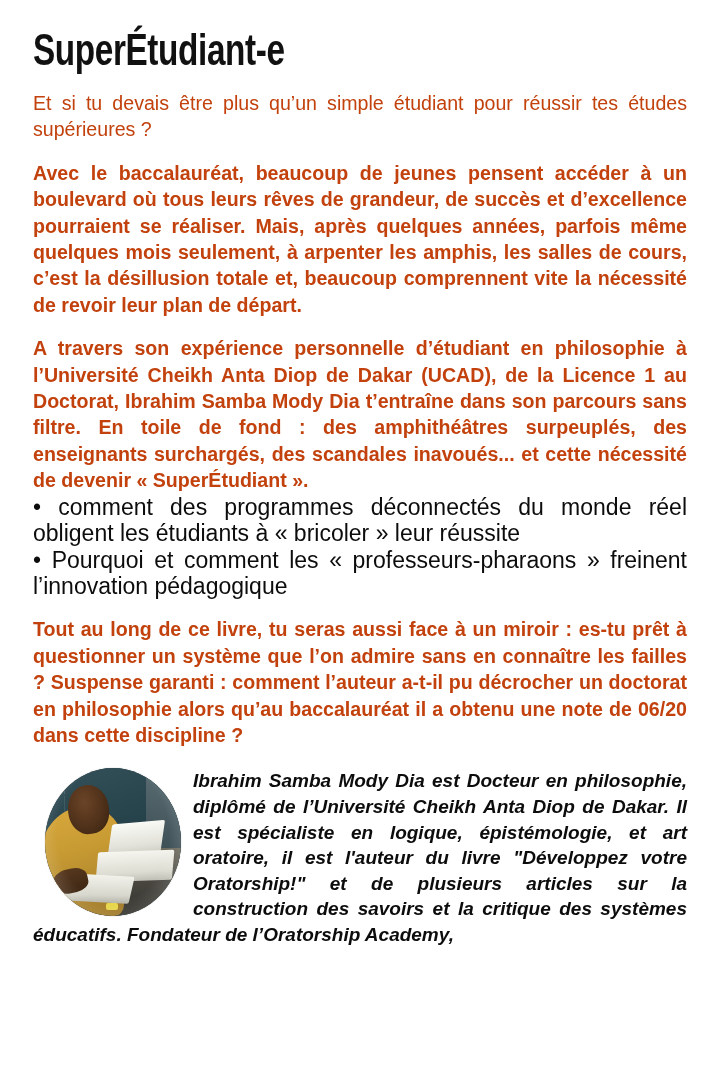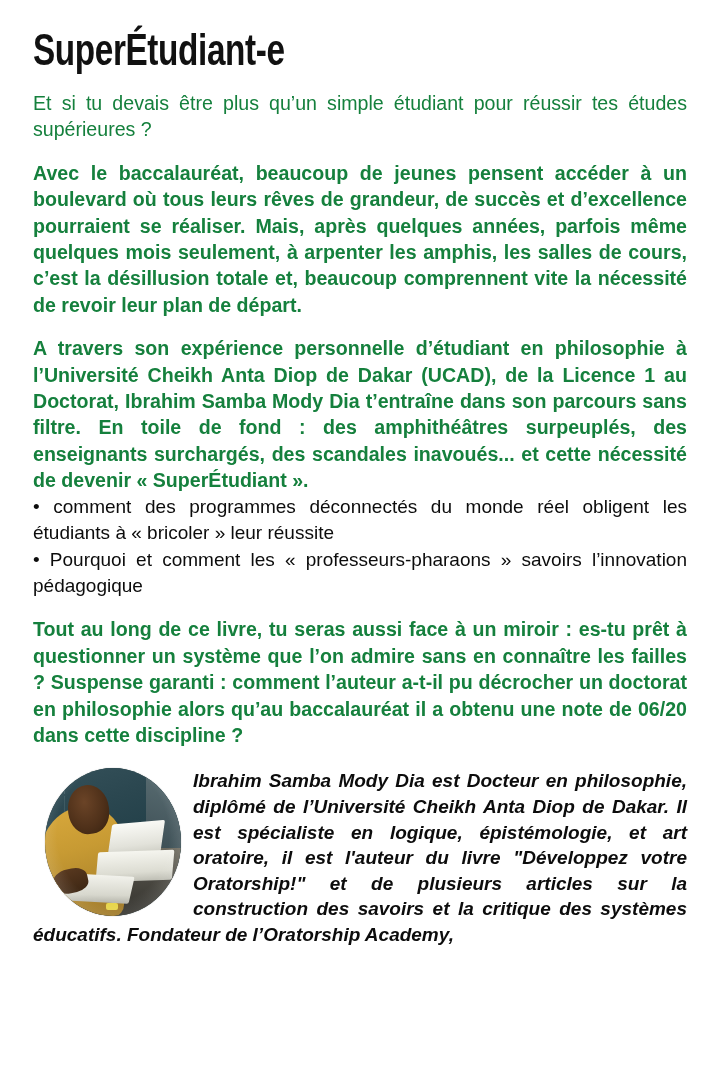--- a/index.html
+++ b/index.html
@@ -35,32 +35,32 @@
     padding-top: 27px;
     transform: scaleX(0.74);
     transform-origin: left center;
     white-space: nowrap;
   }
 
   
   .body-block {
     font-size: 19.6px;
     line-height: 26.4px;
-    color: #15803d;
+    color: #c2410c;
     margin: 0;
     text-align: justify;
     text-justify: inter-word;
     -webkit-hyphens: none;
     hyphens: none;
   }
   .p-lead   { margin-top: 18px; }
   .p-gap    { margin-top: 17px; font-weight: bold; }
 
   .bullet-line {
-    font-size: 19px;
+    font-size: 23px;
     line-height: 26.4px;
     text-align: justify;
     margin: 0;
   }
 
   .left-align { text-align: left; }
 
   
   .bio-wrap {
     margin-top: 16px;
@@ -181,21 +181,21 @@
 
   <p class="body-block p-lead">Et si tu devais être plus qu’un simple étudiant pour réussir tes études supérieures ?</p>
 
   <p class="body-block p-gap">Avec le baccalauréat, beaucoup de jeunes pensent accéder à un boulevard où tous leurs rêves de grandeur, de succès et d’excellence pourraient se réaliser. Mais, après quelques années, parfois même quelques mois seulement,  à arpenter les amphis, les salles de cours, c’est la désillusion totale et, beaucoup comprennent vite la nécessité de revoir leur plan de départ.</p>
 
   <p class="body-block p-gap">A travers son expérience personnelle d’étudiant en philosophie à l’Université Cheikh Anta Diop de Dakar (UCAD), de la Licence 1 au Doctorat, Ibrahim Samba Mody Dia t’entraîne dans son parcours sans filtre. En toile de fond : des amphithéâtres surpeuplés, des enseignants surchargés, des scandales inavoués... et cette nécessité de devenir « SuperÉtudiant ».</p>
 
 
   <div>
     <p class="bullet-line">• comment des programmes déconnectés du monde réel obligent les étudiants à « bricoler » leur réussite</p>
-    <p class="bullet-line">• Pourquoi et comment les « professeurs-pharaons » savoirs l’innovation pédagogique</p>
+    <p class="bullet-line">• Pourquoi et comment les « professeurs-pharaons » freinent l’innovation pédagogique</p>
   </div>
 
   <p class="body-block p-gap">Tout au long de ce livre, tu seras aussi face à un miroir : es-tu prêt à questionner un système que l’on admire sans en connaître les failles ? Suspense garanti : comment l’auteur a-t-il pu décrocher un doctorat en philosophie alors qu’au baccalauréat il a obtenu une note de 06/20 dans cette discipline ?</p>
 
   <div class="bio-wrap">
 
     <div class="bio-photo">
       <div class="ph-board"></div>
       <div class="ph-wallright"></div>
       <div class="ph-desk"></div>

